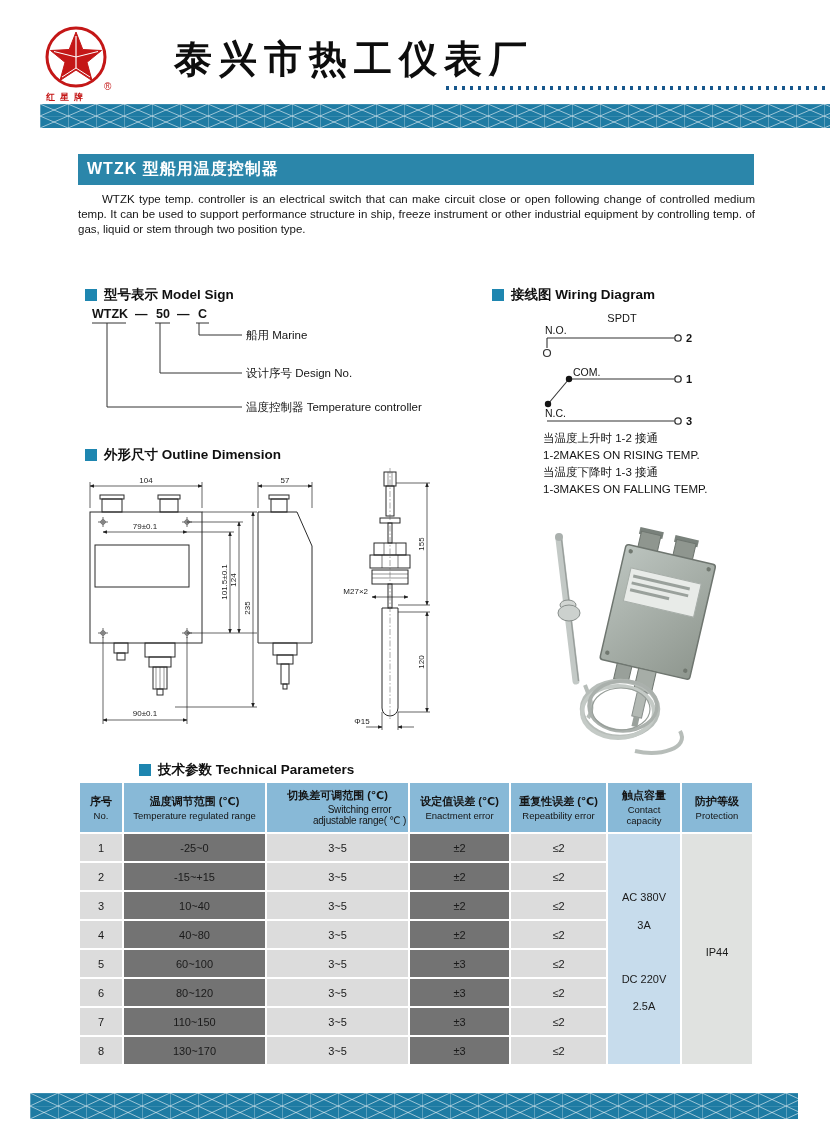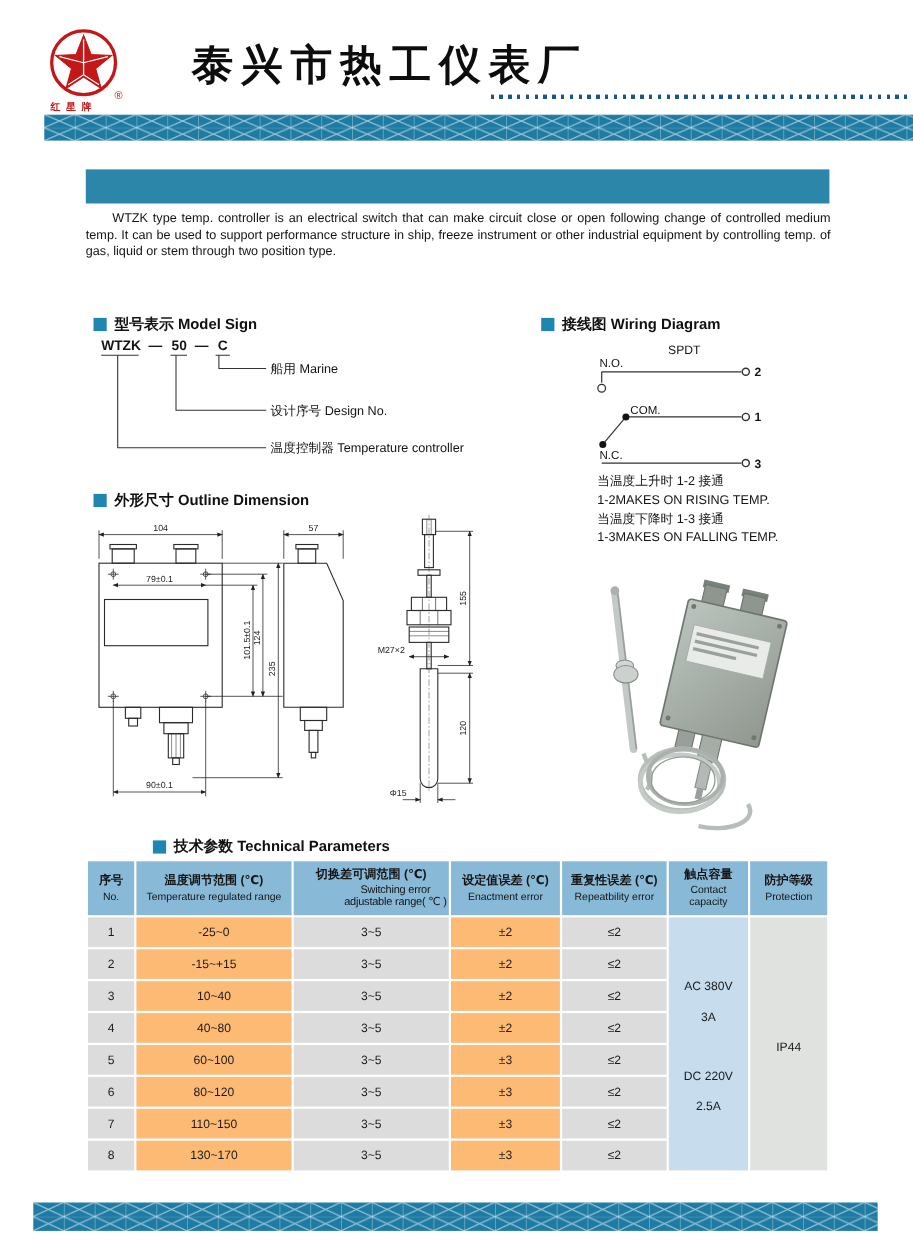--- a/index.html
+++ b/index.html
@@ -46,21 +46,21 @@
   .params-table{left:78px;top:781px;width:676px;border-collapse:separate;
                 border-spacing:2px;table-layout:fixed;}
   .params-table th{height:49px;background:#88b9d7;font-weight:normal;
                    vertical-align:middle;padding:0 1px;}
   .params-table td{height:25px;text-align:center;vertical-align:middle;
                    font-size:11px;color:#1a1a1a;}
   .hcn{font-size:11px;font-weight:bold;line-height:13px;}
   .hen{font-size:9.5px;line-height:11px;margin-top:2px;}
   .hen.tight{font-size:10px;letter-spacing:-.2px;padding-left:44px;}
   td.c-gray{background:#dcdcdc;}
-  td.c-blue{background:#fdba74;}
+  td.c-blue{background:#737373;}
   td.c-contact{background:#c7dcec;position:relative;}
   td.c-prot{background:#e0e2e0;position:relative;}
   .merge-label{position:absolute;left:0;width:100%;text-align:center;font-size:11px;}
 
   svg text{font-family:"Liberation Sans","DejaVu Sans",sans-serif;}
   .dim-text{font-size:8px;fill:#222;}
 </style>
 </head>
 <body>
 
@@ -88,20 +88,21 @@
         <path d="M0 0 V12" stroke="rgba(255,255,255,.55)" stroke-width="1"></path>
         <path d="M0 0 H28" stroke="rgba(255,255,255,.3)" stroke-width=".8"></path>
       </pattern>
     </defs>
     <rect width="790" height="24" fill="#1e7ba3"></rect>
     <rect width="790" height="24" fill="url(#lat1)"></rect>
   </svg>
 </div>
 
 <div class="abs title-bar">
+  <span class="title-cn">WTZK 型船用温度控制器</span>
 </div>
 
 <div class="abs intro">
   <p class="en">WTZK type temp. controller is an electrical switch that can make circuit close or open following change of controlled medium temp. It can be used to support performance structure in ship, freeze instrument or other industrial equipment by controlling temp. of gas, liquid or stem through two position type.</p>
 </div>
 
 <div class="abs sec-heading" style="left:85px;top:286px;">
   <span class="sq"></span>
   <span>型号表示 Model Sign</span>
 </div>

